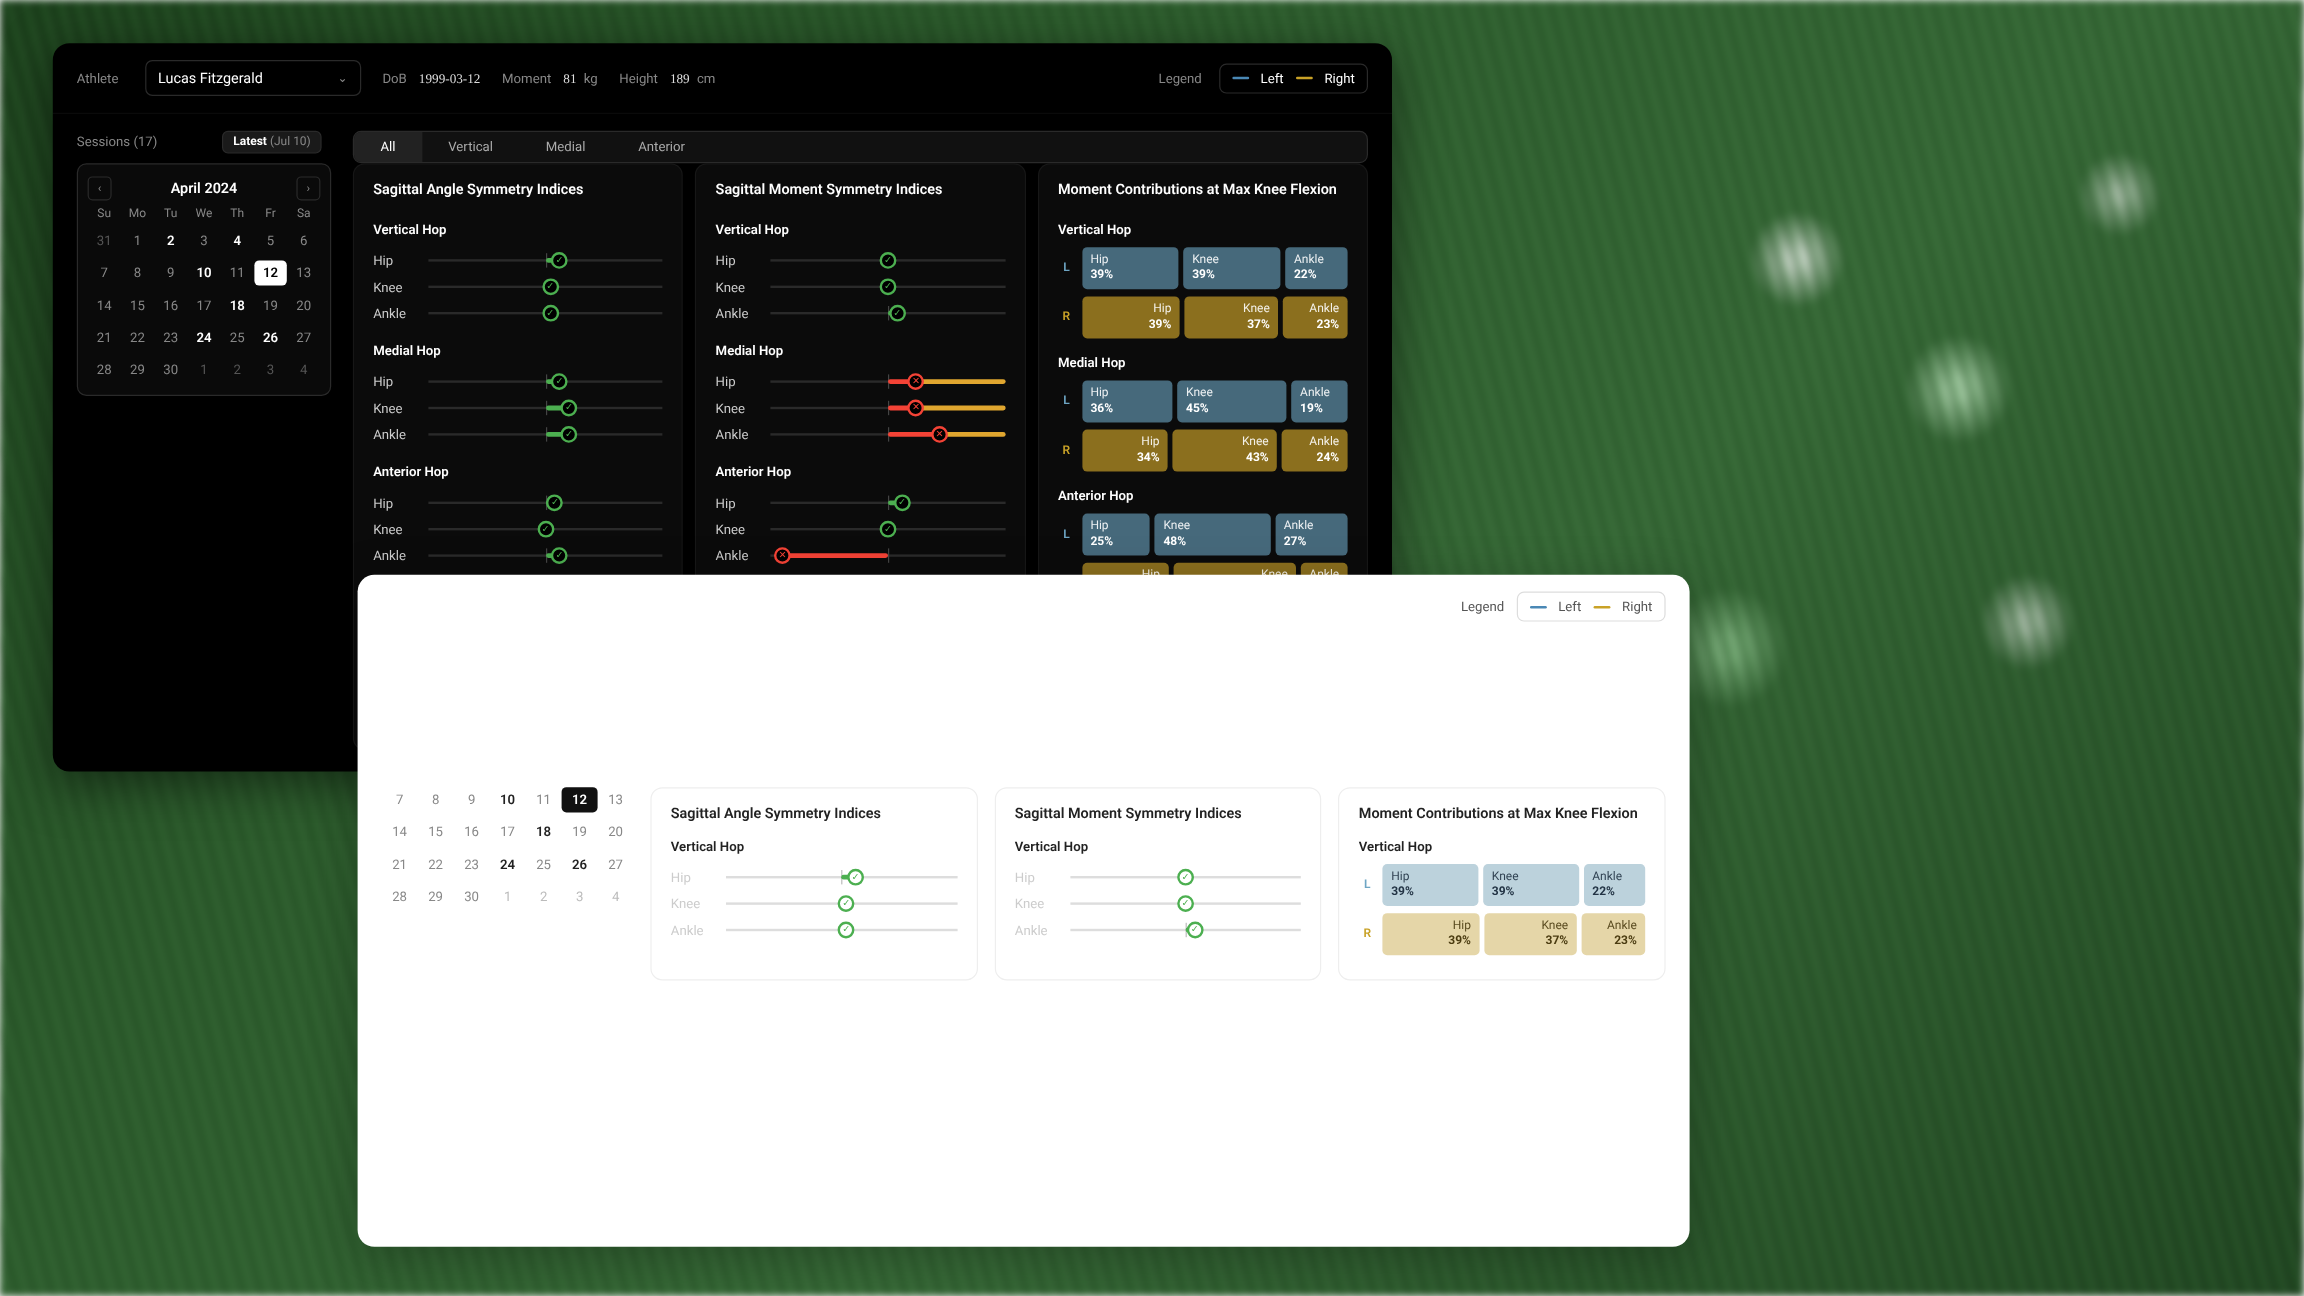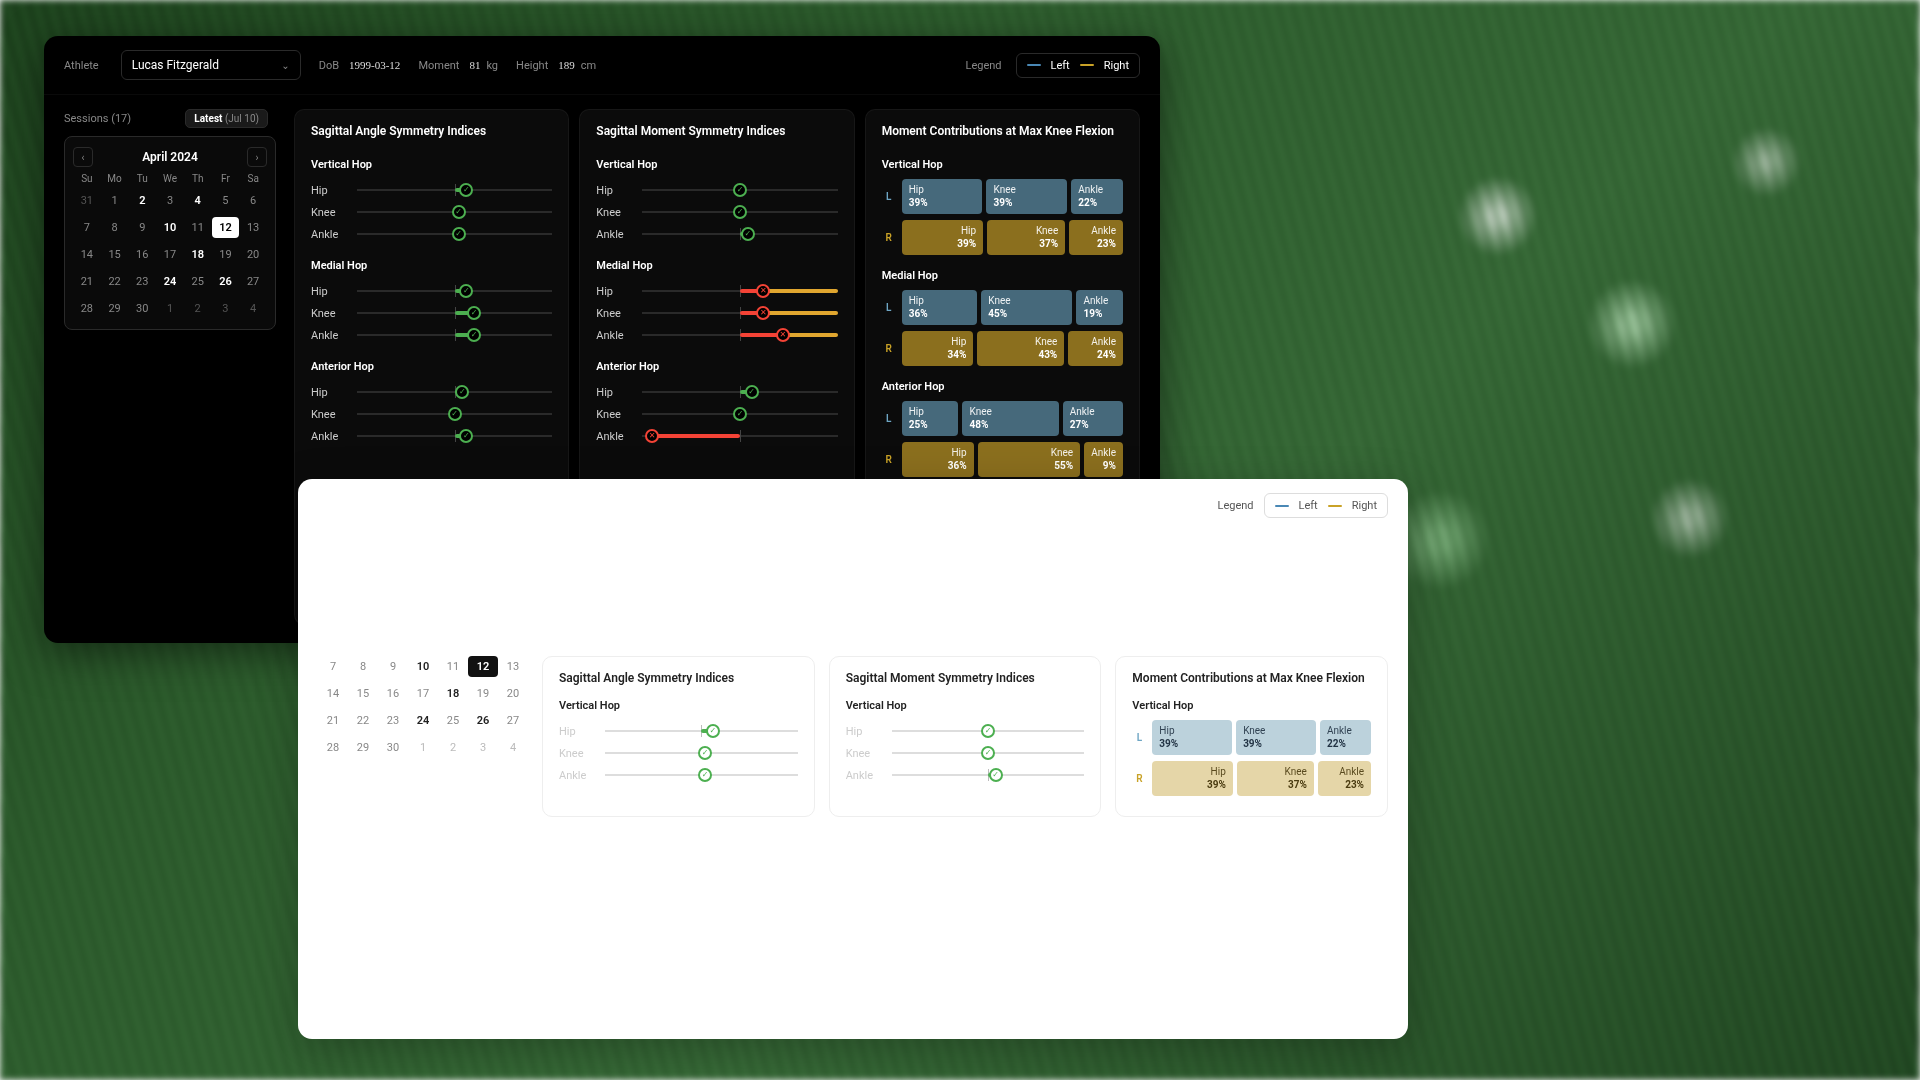--- a/index.html
+++ b/index.html
@@ -226,20 +226,26 @@
             <div class="cal-day in">30</div>
             <div class="cal-day ">1</div>
             <div class="cal-day ">2</div>
             <div class="cal-day ">3</div>
             <div class="cal-day ">4</div>
           </div>
       </div>
     </div>
 
     <div class="main-col">
+      <div class="seg-tabs" id="seg-tabs">
+          <div class="seg-tab active">All</div>
+          <div class="seg-tab ">Vertical</div>
+          <div class="seg-tab ">Medial</div>
+          <div class="seg-tab ">Anterior</div>
+        </div>
       <div class="cards-row">
         <div class="panel">
           <div class="panel-title">Sagittal Angle Symmetry Indices</div>
           <div id="angle-groups">
               <div class="hop-group">
     <div class="hop-name">Vertical Hop</div>
     <div class="slider-row">
     <span class="joint">Hip</span>
     <div class="bar-wrap">
       <div class="bar-base"></div>

